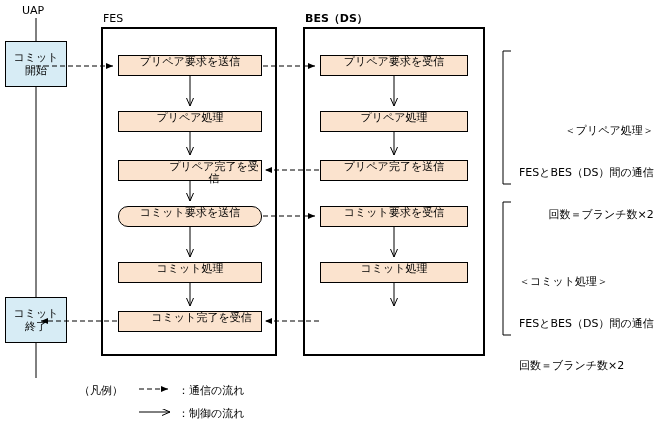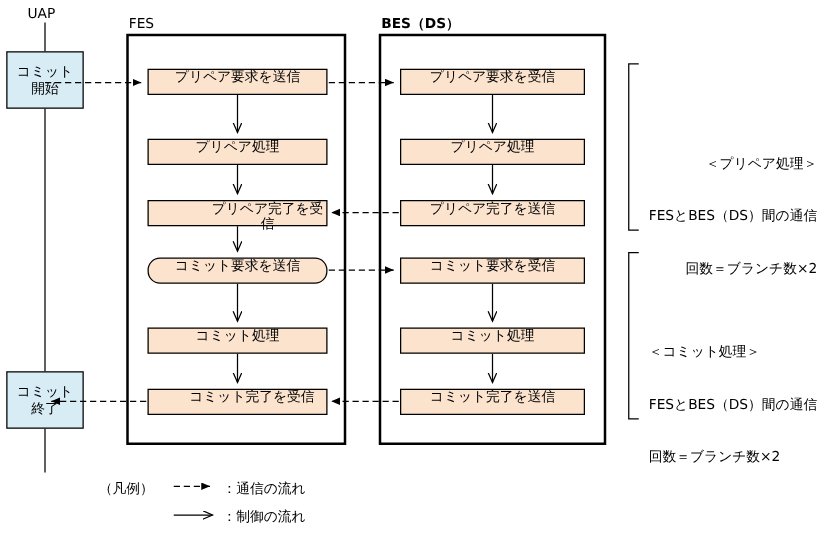--- a/index.html
+++ b/index.html
@@ -90,23 +90,20 @@
   </div>
   <div class="box" style="left:320px;top:160px;width:148px;height:21px;">
     <span>プリペア完了を送信</span>
   </div>
   <div class="box" style="left:320px;top:206px;width:148px;height:21px;">
     <span>コミット要求を受信</span>
   </div>
   <div class="box" style="left:320px;top:262px;width:148px;height:21px;">
     <span>コミット処理</span>
   </div>
-  <div class="box" style="left:320px;top:311px;width:148px;height:21px;">
-    <span>コミット完了を送信</span>
-  </div>
 
   <div class="lbl" style="left:519px;top:98px;text-align:right;">
     <div>＜プリペア処理＞</div>
     <div style="margin-top:3px;">FESとBES（DS）間の通信</div>
     <div style="margin-top:3px;">回数＝ブランチ数×2</div>
   </div>
   <div class="lbl" style="left:519px;top:249px;">
     <div>＜コミット処理＞</div>
     <div style="margin-top:3px;">FESとBES（DS）間の通信</div>
     <div style="margin-top:3px;">回数＝ブランチ数×2</div>

